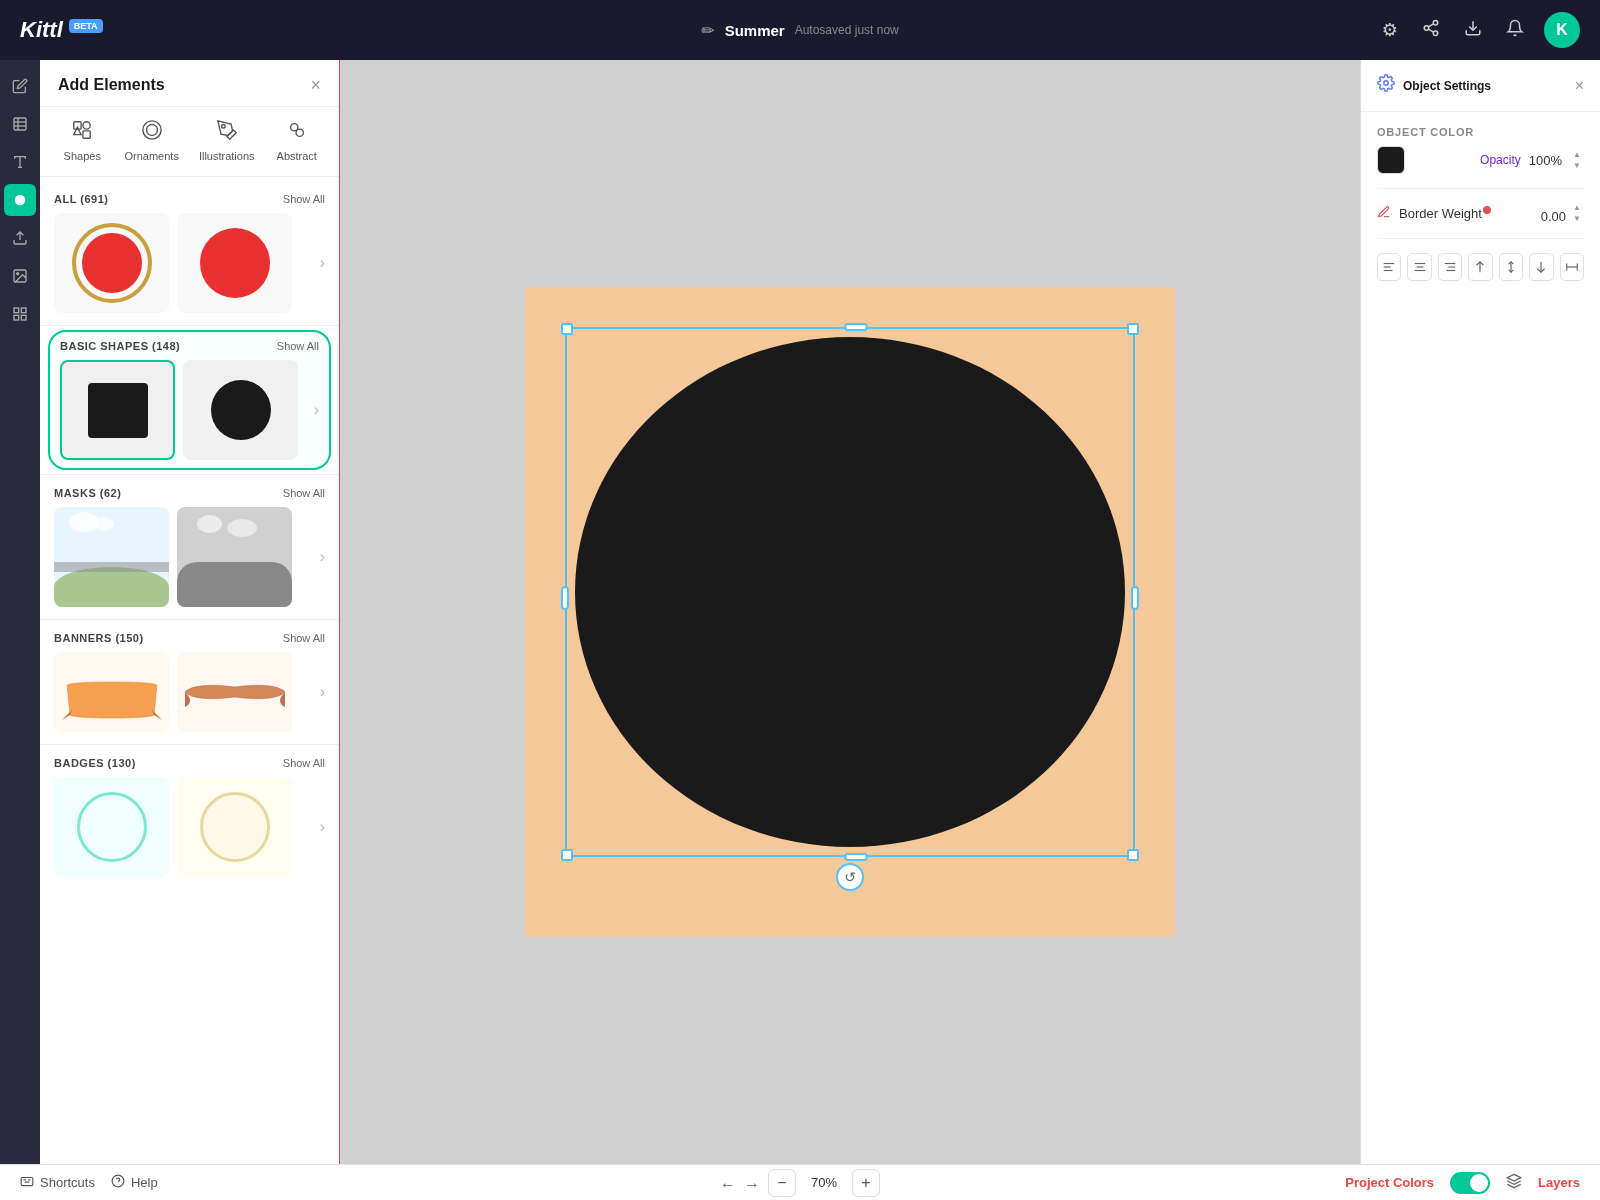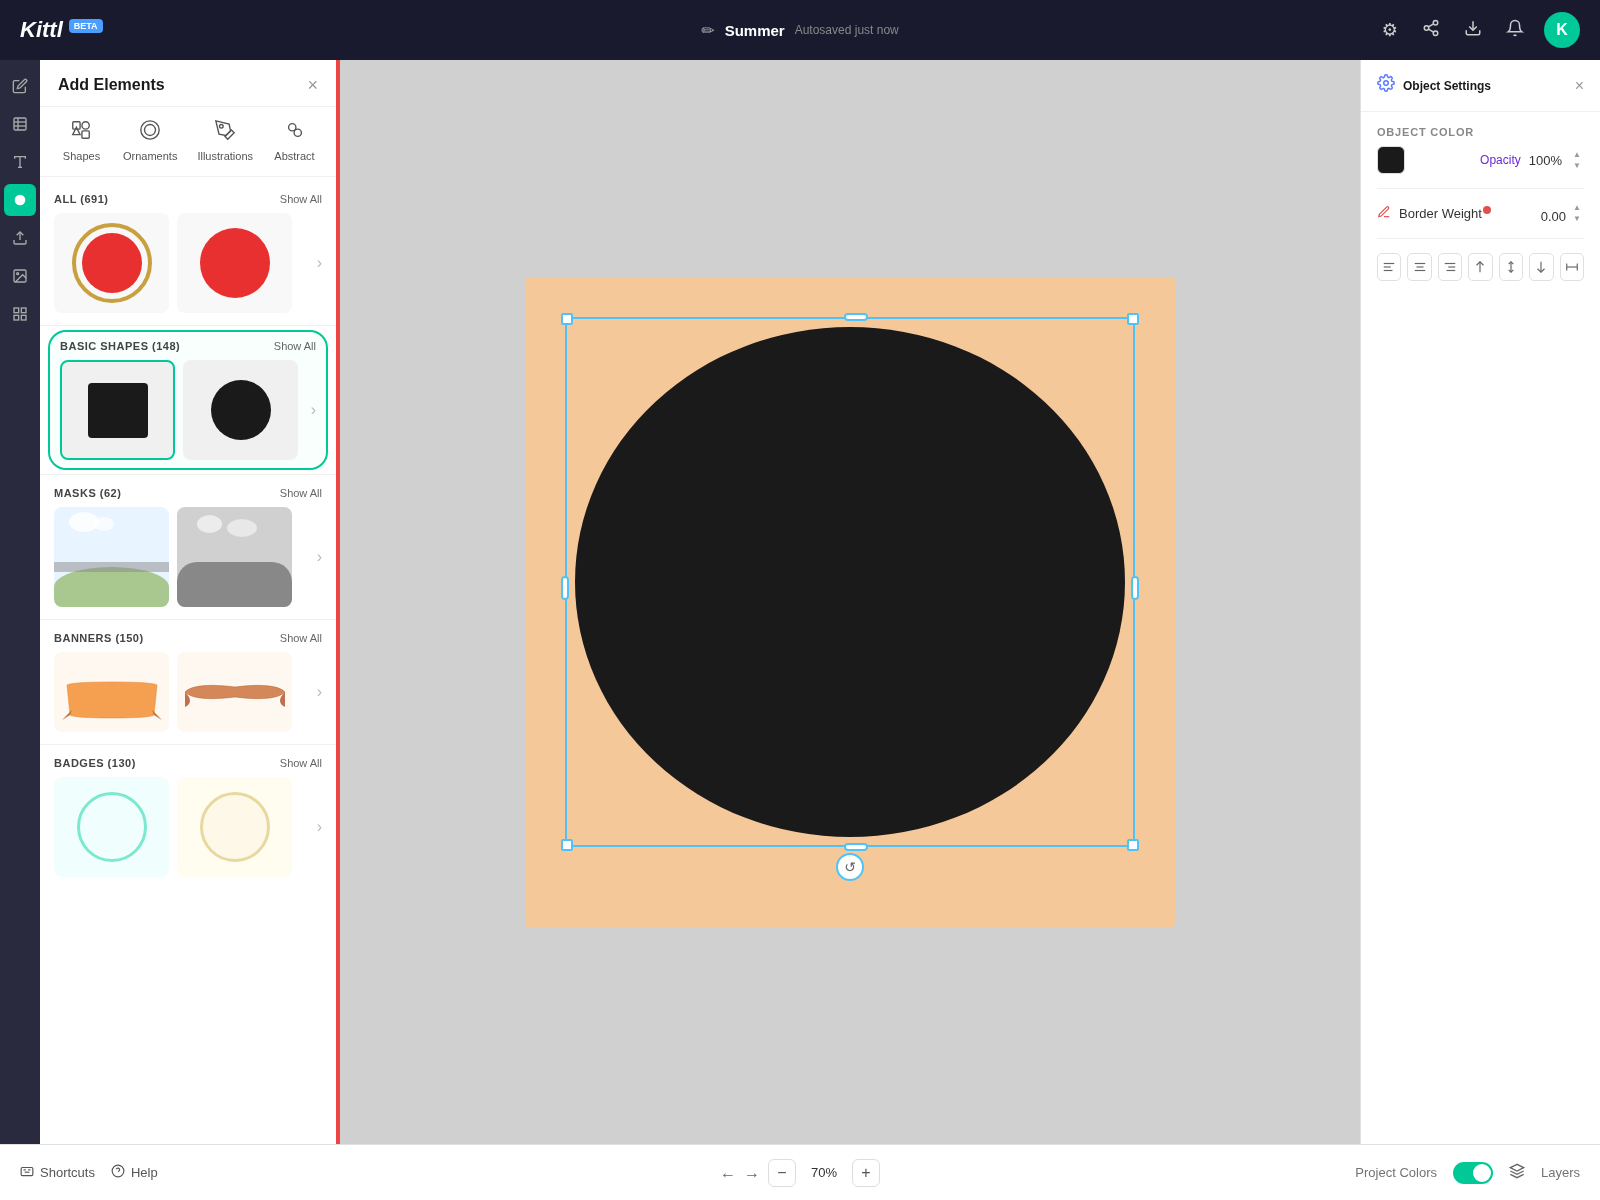--- a/index.html
+++ b/index.html
@@ -114,21 +114,21 @@
     }
 
     
     .add-elements-panel {
       width: 300px;
       background: #fff;
       display: flex;
       flex-direction: column;
       flex-shrink: 0;
       overflow: hidden;
-      border-right: 4px solid #ef4444;
+      border-right: 1px solid #ef4444;
     }
     .panel-header {
       display: flex;
       align-items: center;
       justify-content: space-between;
       padding: 16px 18px 12px;
       border-bottom: 1px solid #f0f0f0;
     }
     .panel-title {
       font-size: 16px;
@@ -313,21 +313,21 @@
       top: 50px;
       left: 50px;
       right: 50px;
       bottom: 90px;
       border-radius: 50%;
       background: #1a1a1a;
     }
 
     
     .bottom-bar {
-      height: 56px;
+      height: 36px;
       background: #fff;
       border-top: 1px solid #e0e0e0;
       display: flex;
       align-items: center;
       padding: 0 20px;
       flex-shrink: 0;
       position: relative;
     }
     .bottom-left {
       display: flex;
@@ -373,22 +373,22 @@
       font-weight: 500;
     }
     .bottom-right {
       margin-left: auto;
       display: flex;
       align-items: center;
       gap: 16px;
     }
     .project-colors-label {
       font-size: 13px;
-      color: #737373;
-      font-weight: 400;
+      color: #ef4444;
+      font-weight: 700;
     }
     .toggle-switch {
       width: 40px;
       height: 22px;
       background: #ddd;
       border-radius: 11px;
       position: relative;
       cursor: pointer;
     }
     .toggle-switch.on { background: #00c896; }

